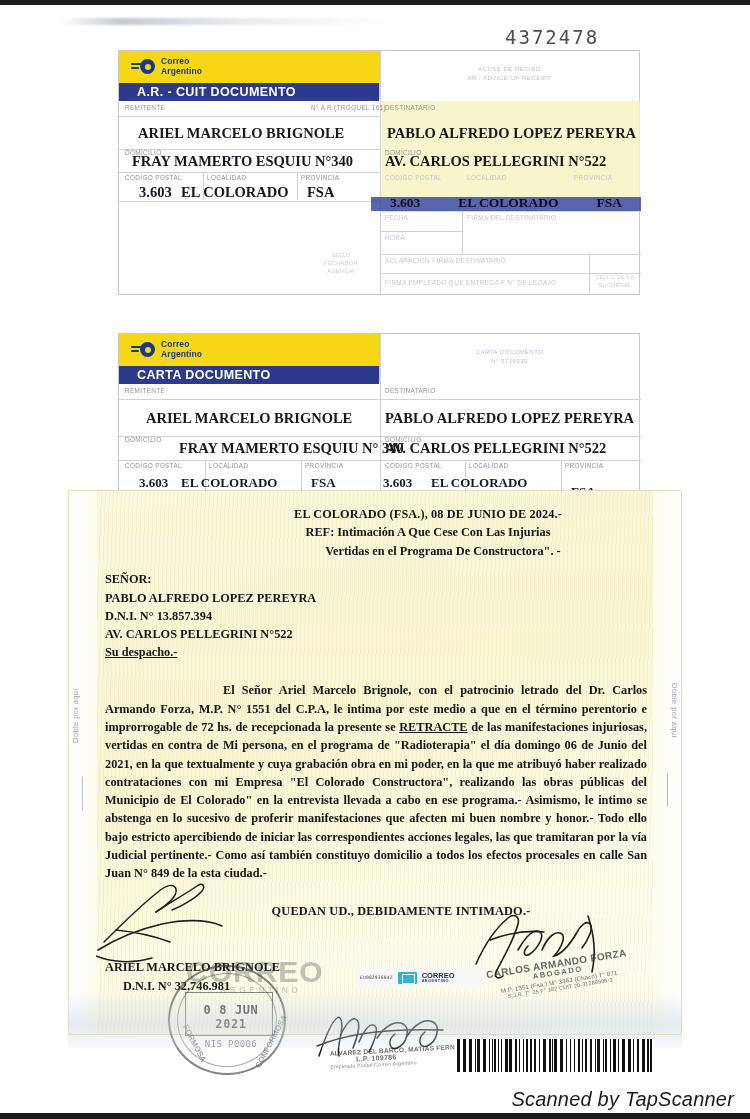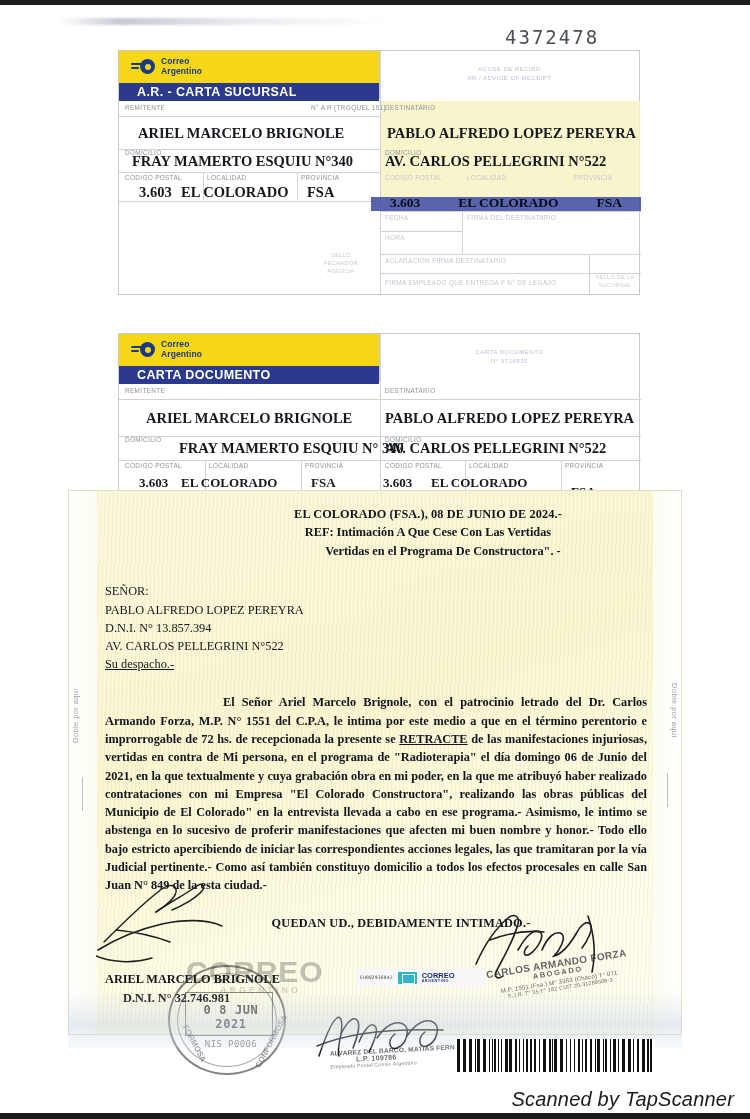--- a/index.html
+++ b/index.html
@@ -246,22 +246,22 @@
     text-align: center;
     margin-left: 104px;
     font-weight: 700;
     line-height: 1.5;
   }
   .head-block .l1 { letter-spacing: .1px; }
   .head-block .l2 { font-weight: 700; }
   .head-block .l3 { font-weight: 700; padding-left: 30px; }
 
   .addressee {
-    margin-top: 22px;
-    font-weight: 400;
+    margin-top: 10px;
+    font-weight: 700;
     line-height: 1.48;
   }
   .addressee .u { text-decoration: underline; }
 
   .para {
     margin-top: 20px;
     text-align: justify;
     text-indent: 118px;
     line-height: 1.49;
     font-weight: 600;
@@ -497,21 +497,21 @@
         <div>Correo</div>
         <div>Argentino</div>
       </div>
     </div>
 
     <div class="ack-box">
       <div>ACUSE DE RECIBO</div>
       <div>AR / ADVICE OF RECEIPT</div>
     </div>
 
-    <div class="title-band">A.R. - CARTA SUCURSAL</div>
+    <div class="title-band">A.R. - CUIT DOCUMENTO</div>
 
     <div class="dest-tint" style="left:261px; top:50px; width:260px; height:96px;"></div>
 
     <div class="vline" style="left:261px; top:0; height:244px;"></div>
 
     <div class="fieldlabel" style="left:6px; top:53px;">REMITENTE</div>
     <div class="fieldlabel" style="left:192px; top:53px;">N° A R  (Troquel 161)</div>
     <div class="hline" style="left:0; top:65px; width:261px;"></div>
 
     <div class="fieldvalue" style="left:19px; top:74px;">ARIEL MARCELO BRIGNOLE</div>
@@ -636,21 +636,21 @@
     <div class="fold-label left">Doble por aquí</div>
     <div class="fold-tick left"></div>
 
     <div class="fold-label right">Doble por aquí</div>
     <div class="fold-tick right"></div>
 
     <div class="letter-inner">
 
       <div class="head-block">
         <div class="l1">EL COLORADO (FSA.), 08 DE JUNIO DE 2024.-</div>
-        <div class="l2">REF: Intimación A  Que Cese Con Las Vertidas</div>
+        <div class="l2">REF: Intimación A  Que Cese Con Las Injurias</div>
         <div class="l3">Vertidas en el Programa De Constructora". -</div>
       </div>
 
       <div class="addressee">
         <div>SEÑOR:</div>
         <div>PABLO ALFREDO LOPEZ PEREYRA</div>
         <div>D.N.I. N° 13.857.394</div>
         <div>AV. CARLOS PELLEGRINI N°522</div>
         <div class="u">Su despacho.-</div>
       </div>

